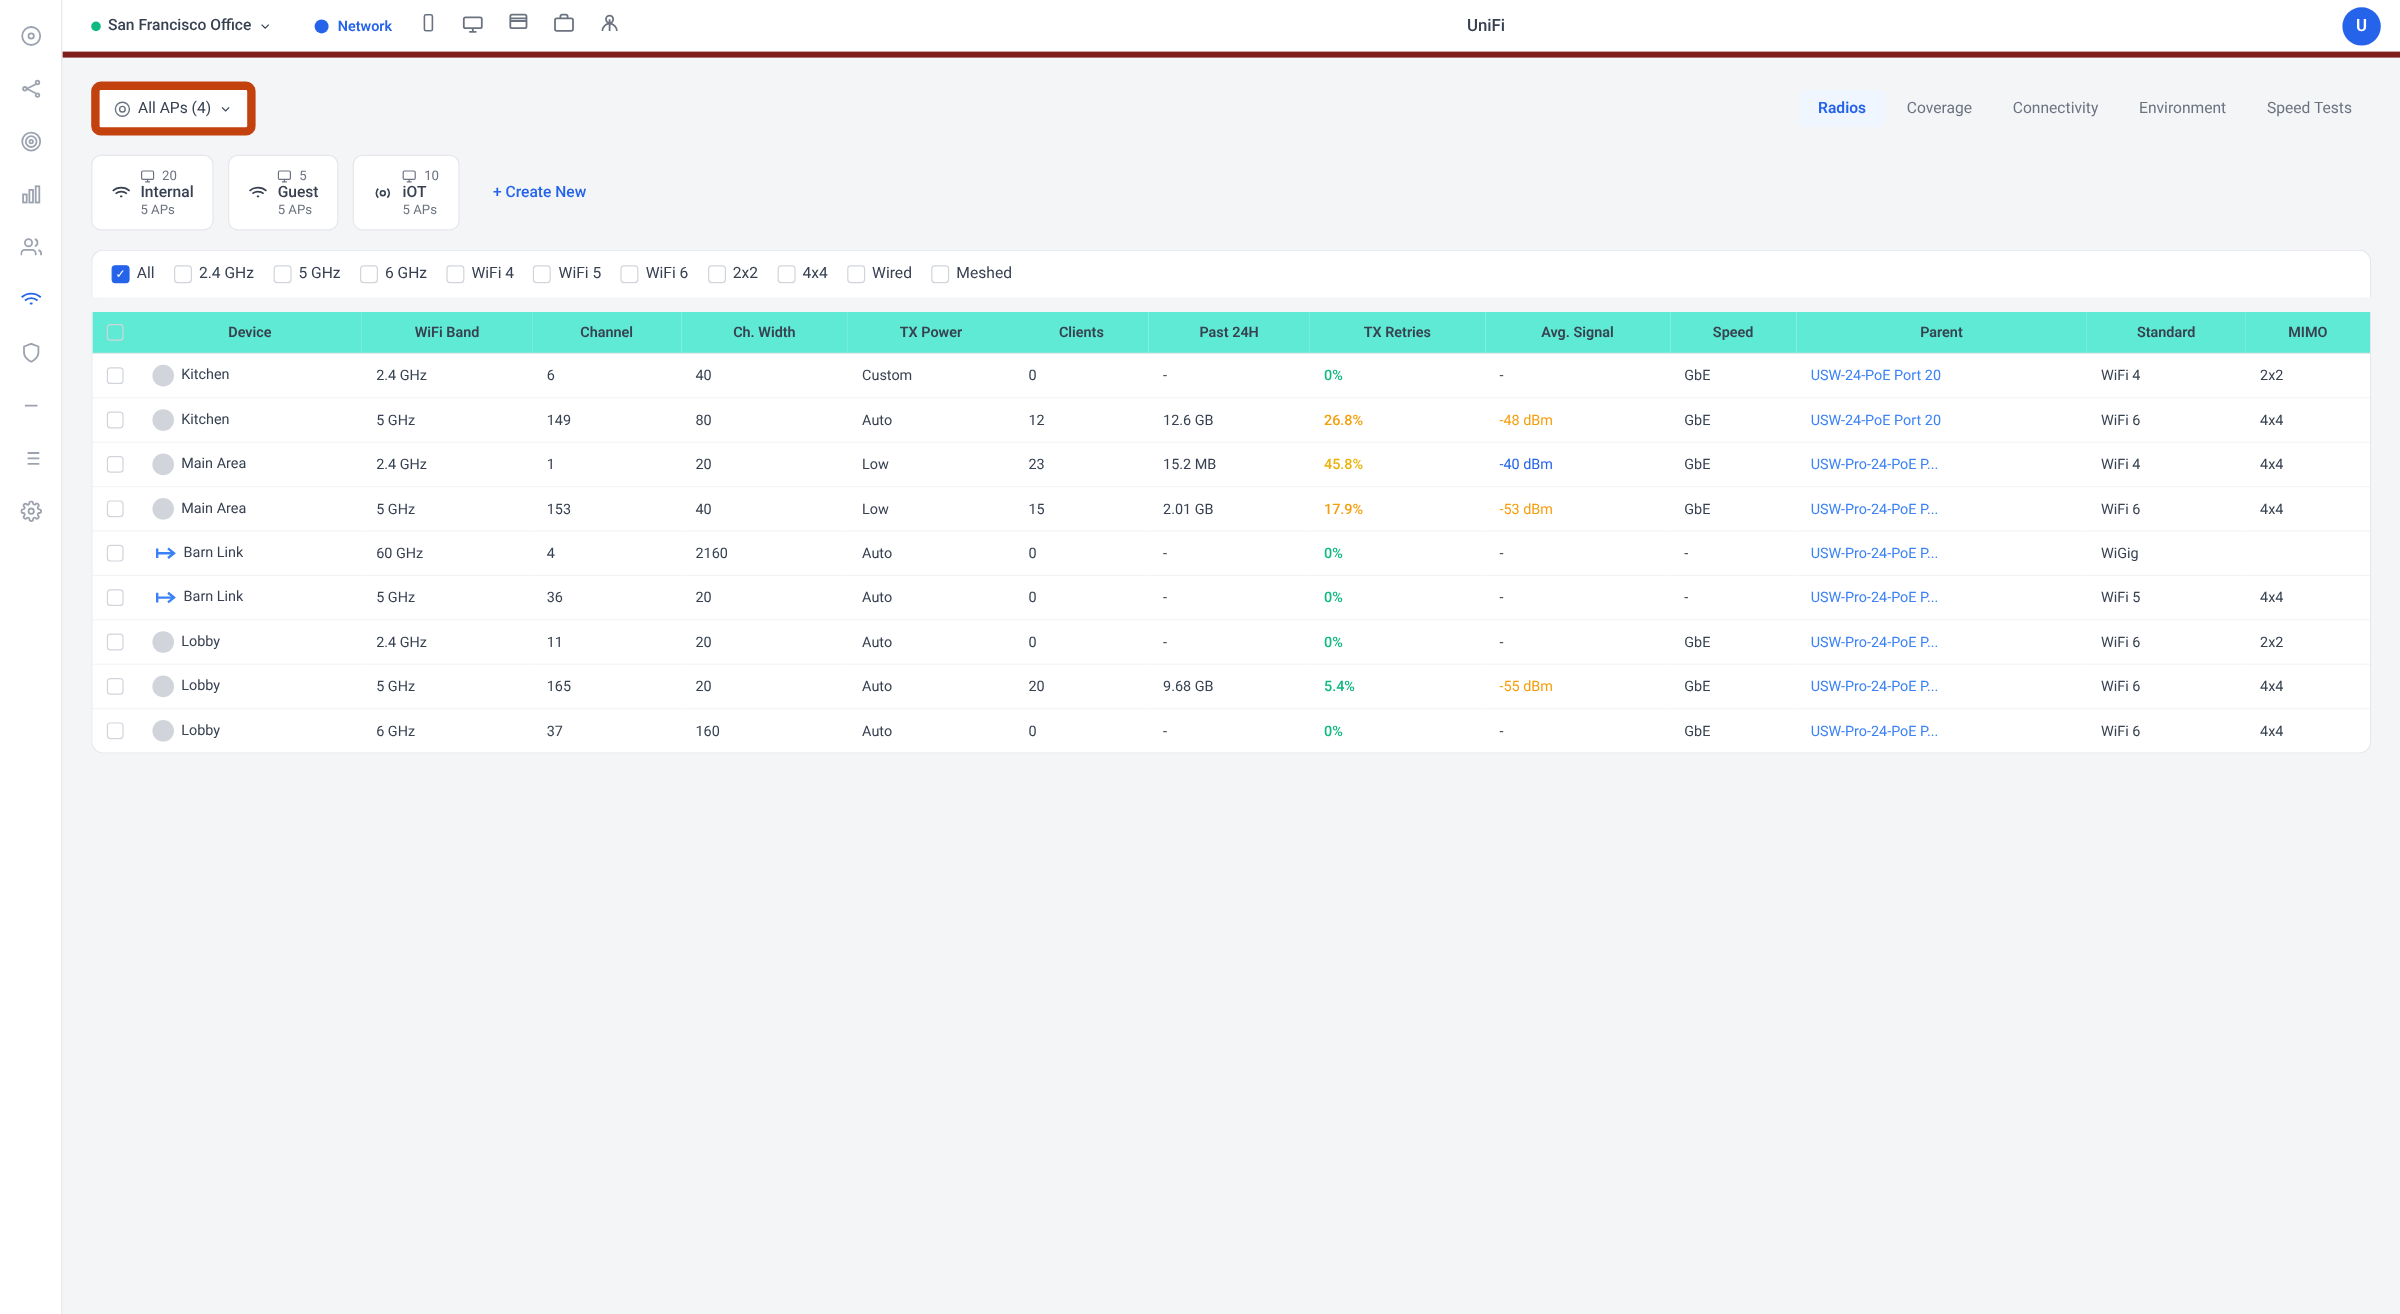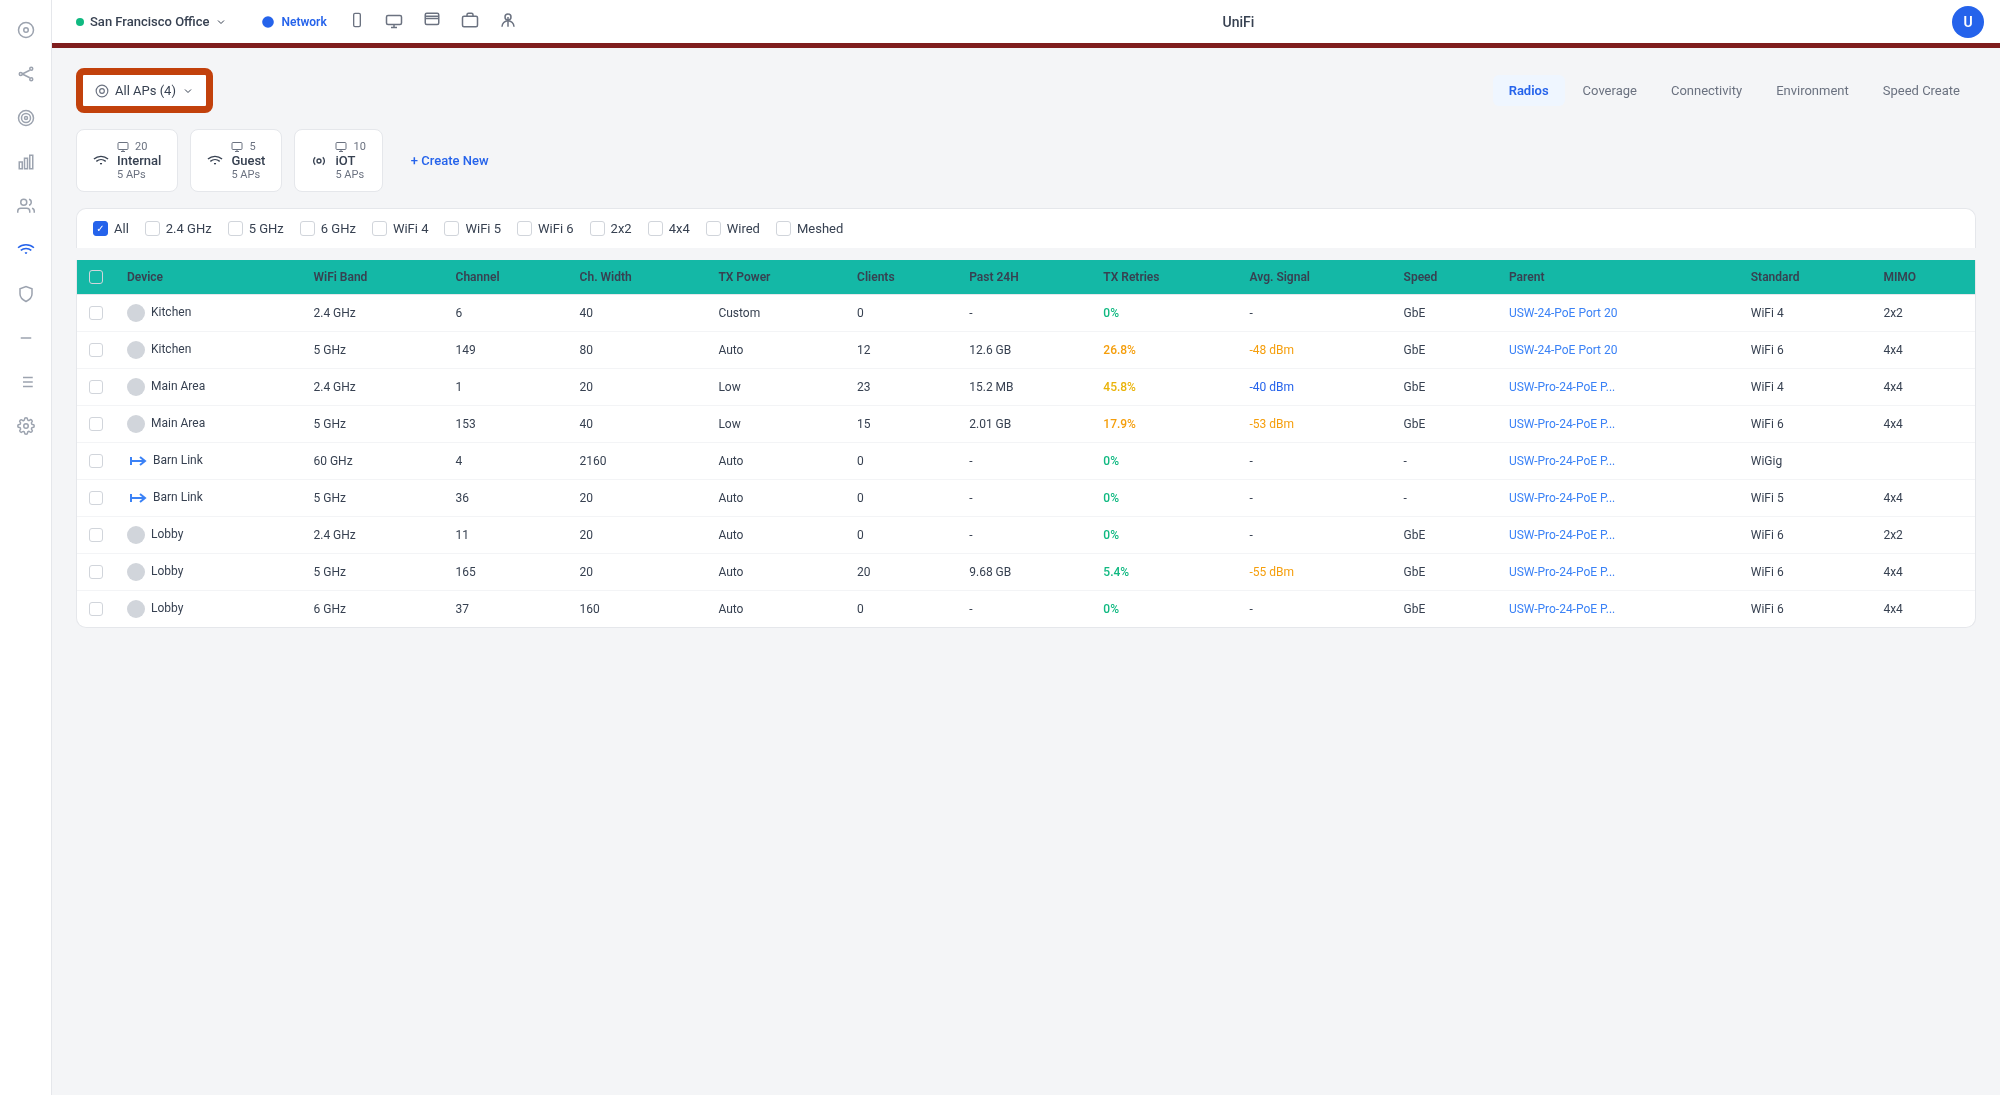--- a/index.html
+++ b/index.html
@@ -45,21 +45,21 @@
 
     
     .filter-row { display: flex; align-items: center; gap: 16px; margin-bottom: 12px; flex-wrap: wrap; }
     .filter-item { display: flex; align-items: center; gap: 6px; font-size: 13px; color: #374151; cursor: pointer; }
     .checkbox { width: 15px; height: 15px; border: 1.5px solid #d1d5db; border-radius: 3px; display: flex; align-items: center; justify-content: center; flex-shrink: 0; }
     .checkbox.checked { background: #2563eb; border-color: #2563eb; color: #fff; font-size: 10px; }
 
     
     .table-container { background: #fff; border: 1px solid #e5e7eb; border-radius: 10px; overflow: hidden; }
     table { width: 100%; border-collapse: collapse; }
-    th { padding: 10px 12px; text-align: left; font-size: 12px; font-weight: 600; color: #374151; border-bottom: 1px solid #e5e7eb; background: #14b8a6; white-space: nowrap; }
+    th { padding: 10px 12px; text-align: center; font-size: 12px; font-weight: 600; color: #374151; border-bottom: 1px solid #e5e7eb; background: #5eead4; white-space: nowrap; }
     td { padding: 9px 12px; font-size: 12px; color: #374151; border-bottom: 1px solid #f3f4f6; white-space: nowrap; }
     tr:last-child td { border-bottom: none; }
     .link-blue { color: #3b82f6; cursor: pointer; text-align: center; }
     .tx-green { color: #10b981; font-weight: 500; }
     .tx-orange { color: #f59e0b; font-weight: 500; }
     .tx-yellow { color: #eab308; font-weight: 500; }
     .signal-blue { color: #2563eb; }
     .signal-orange { color: #f59e0b; }
     .row-cb { width: 14px; height: 14px; border: 1.5px solid #d1d5db; border-radius: 3px; }
     .header-cb { width: 14px; height: 14px; border: 1.5px solid #d1d5db; border-radius: 3px; }
@@ -207,21 +207,21 @@
         <span>All APs (4)</span>
         <svg width="12" height="12" viewBox="0 0 24 24" fill="none" stroke="currentColor" stroke-width="2">
             <polyline points="6 9 12 15 18 9"></polyline>
           </svg>
       </div>
       <div class="tab-bar">
         <div class="tab active">Radios</div>
         <div class="tab">Coverage</div>
         <div class="tab">Connectivity</div>
         <div class="tab">Environment</div>
-        <div class="tab">Speed Create</div>
+        <div class="tab">Speed Tests</div>
       </div>
     </div>
 
     <div class="networks-row">
       <div class="network-badge">
         <svg width="16" height="16" viewBox="0 0 24 24" fill="none" stroke="#374151" stroke-width="2">
             <path d="M1.42 9a16 16 0 0 1 21.16 0"></path>
             <path d="M5 12.55a11 11 0 0 1 14.08 0"></path>
             <path d="M10.54 16.1a6 6 0 0 1 2.92 0"></path>
             <line x1="12" y1="20" x2="12.01" y2="20"></line>

